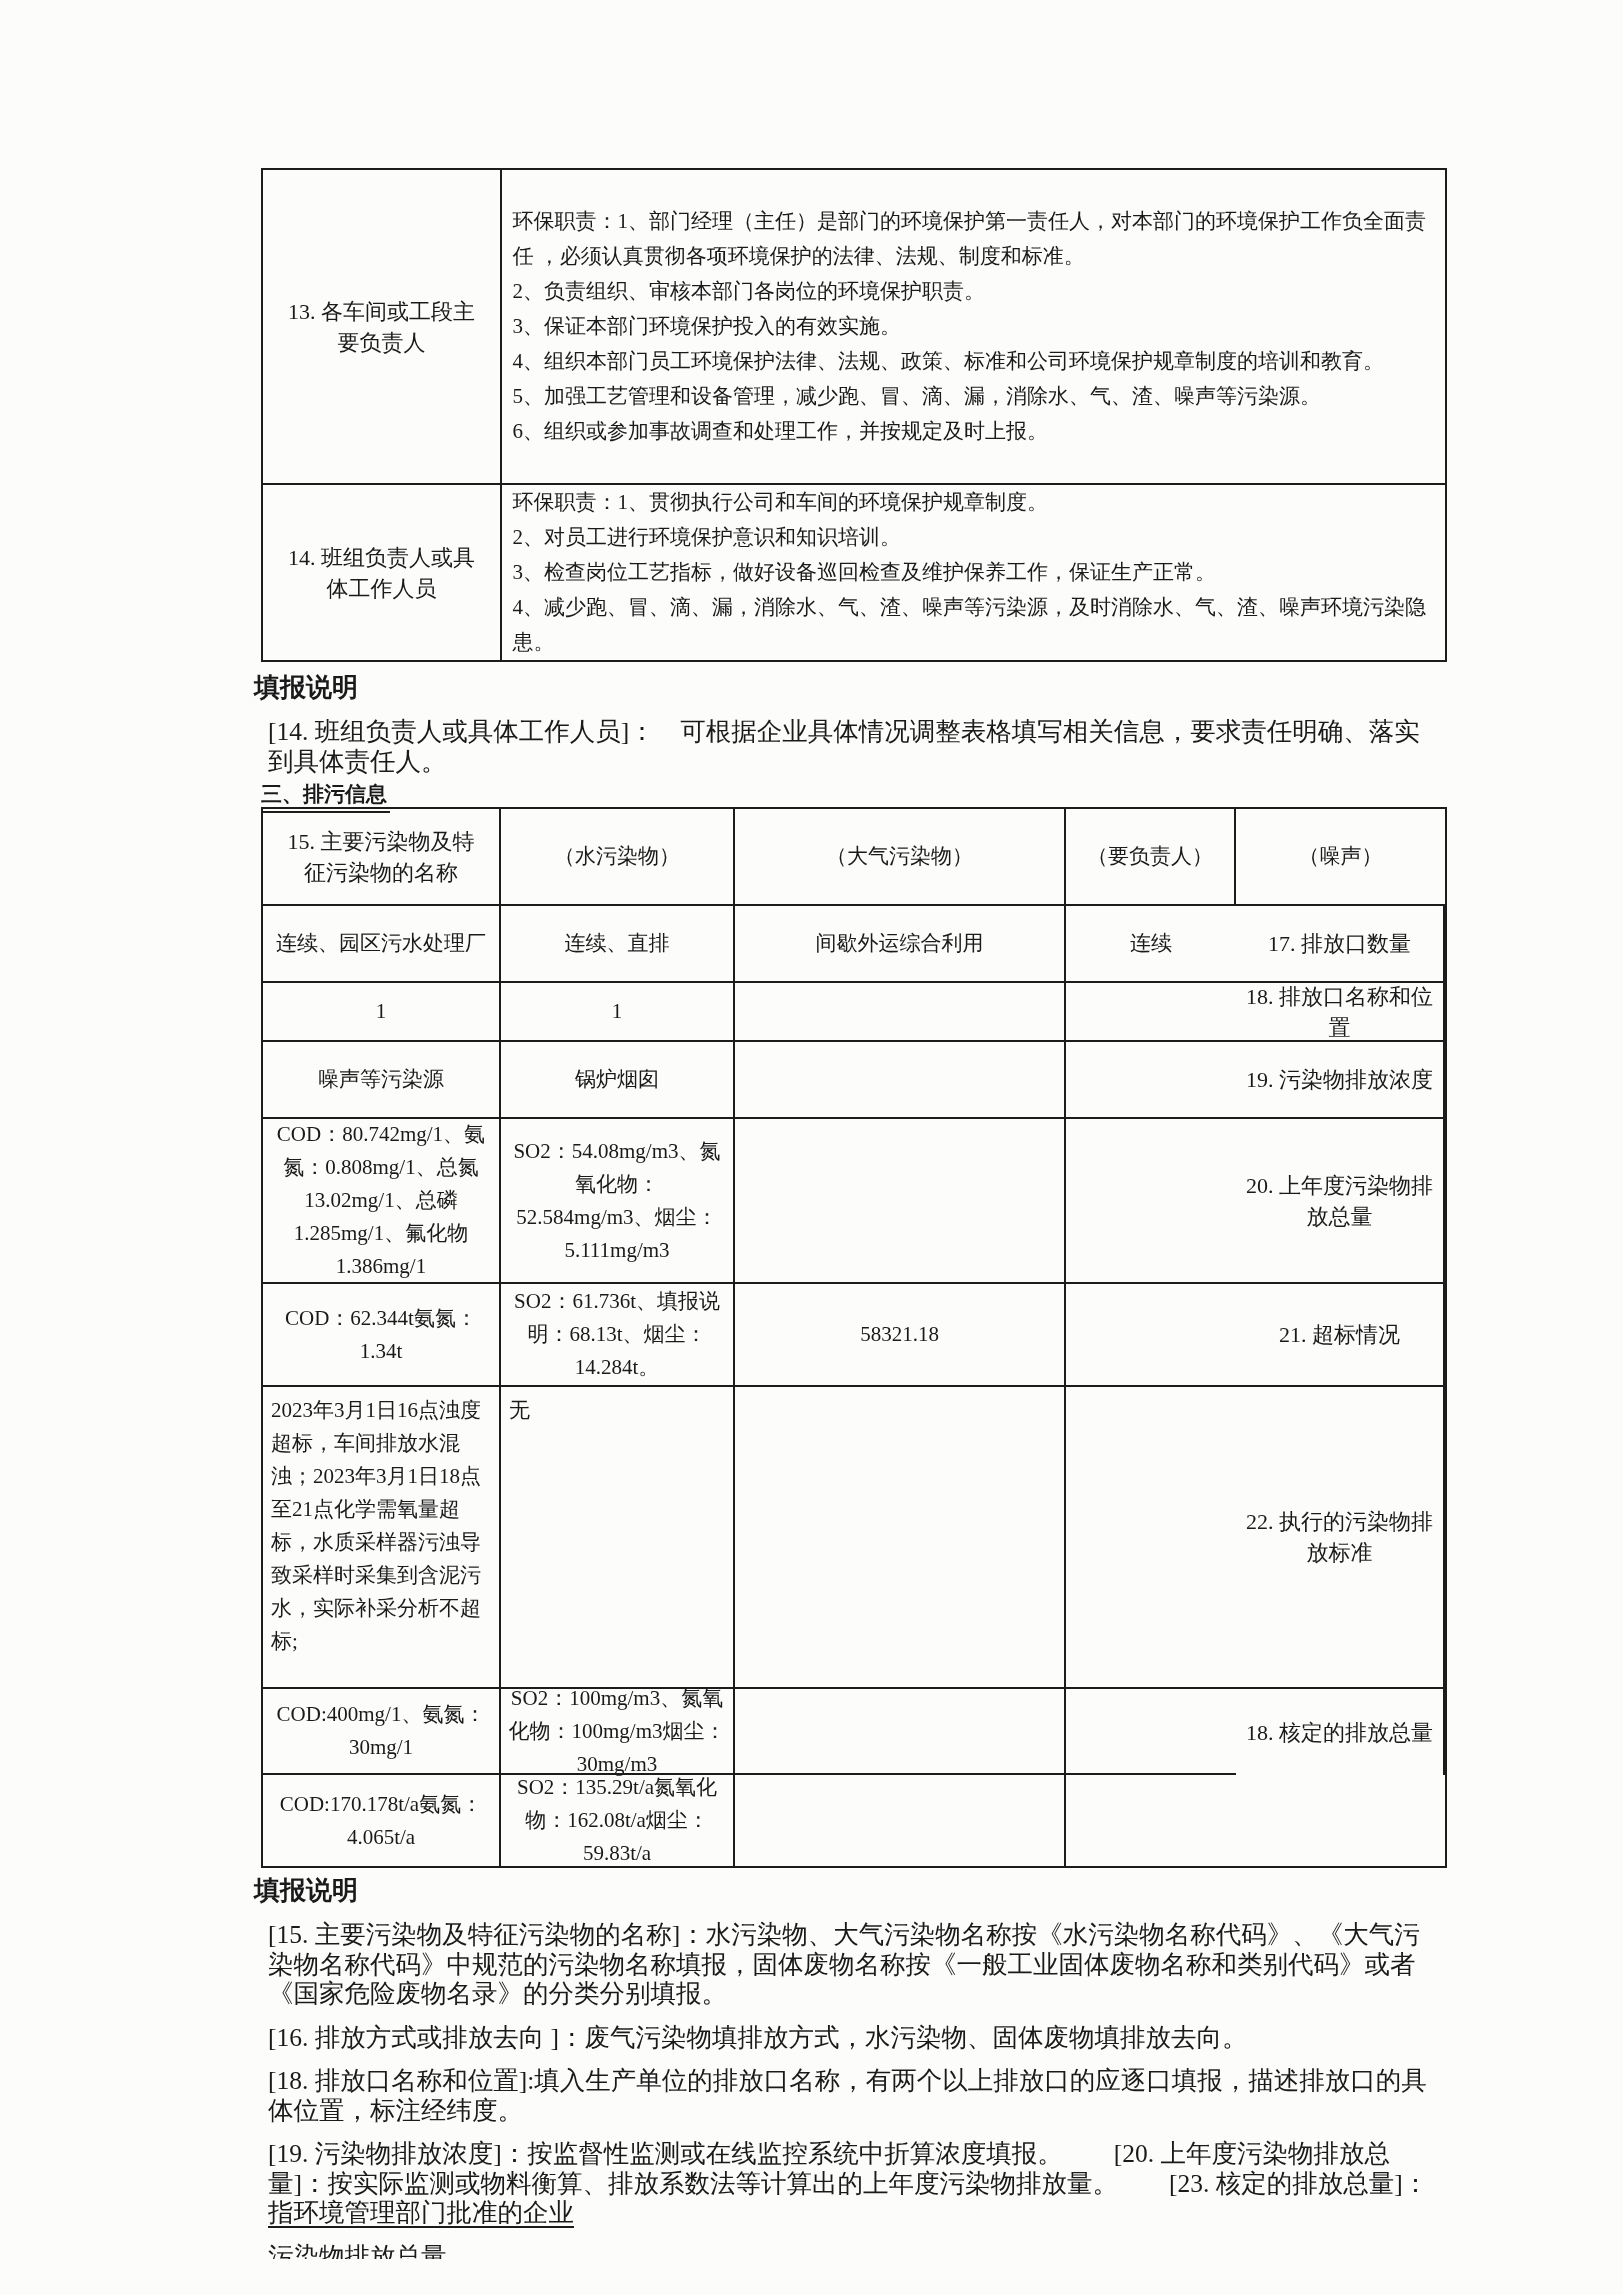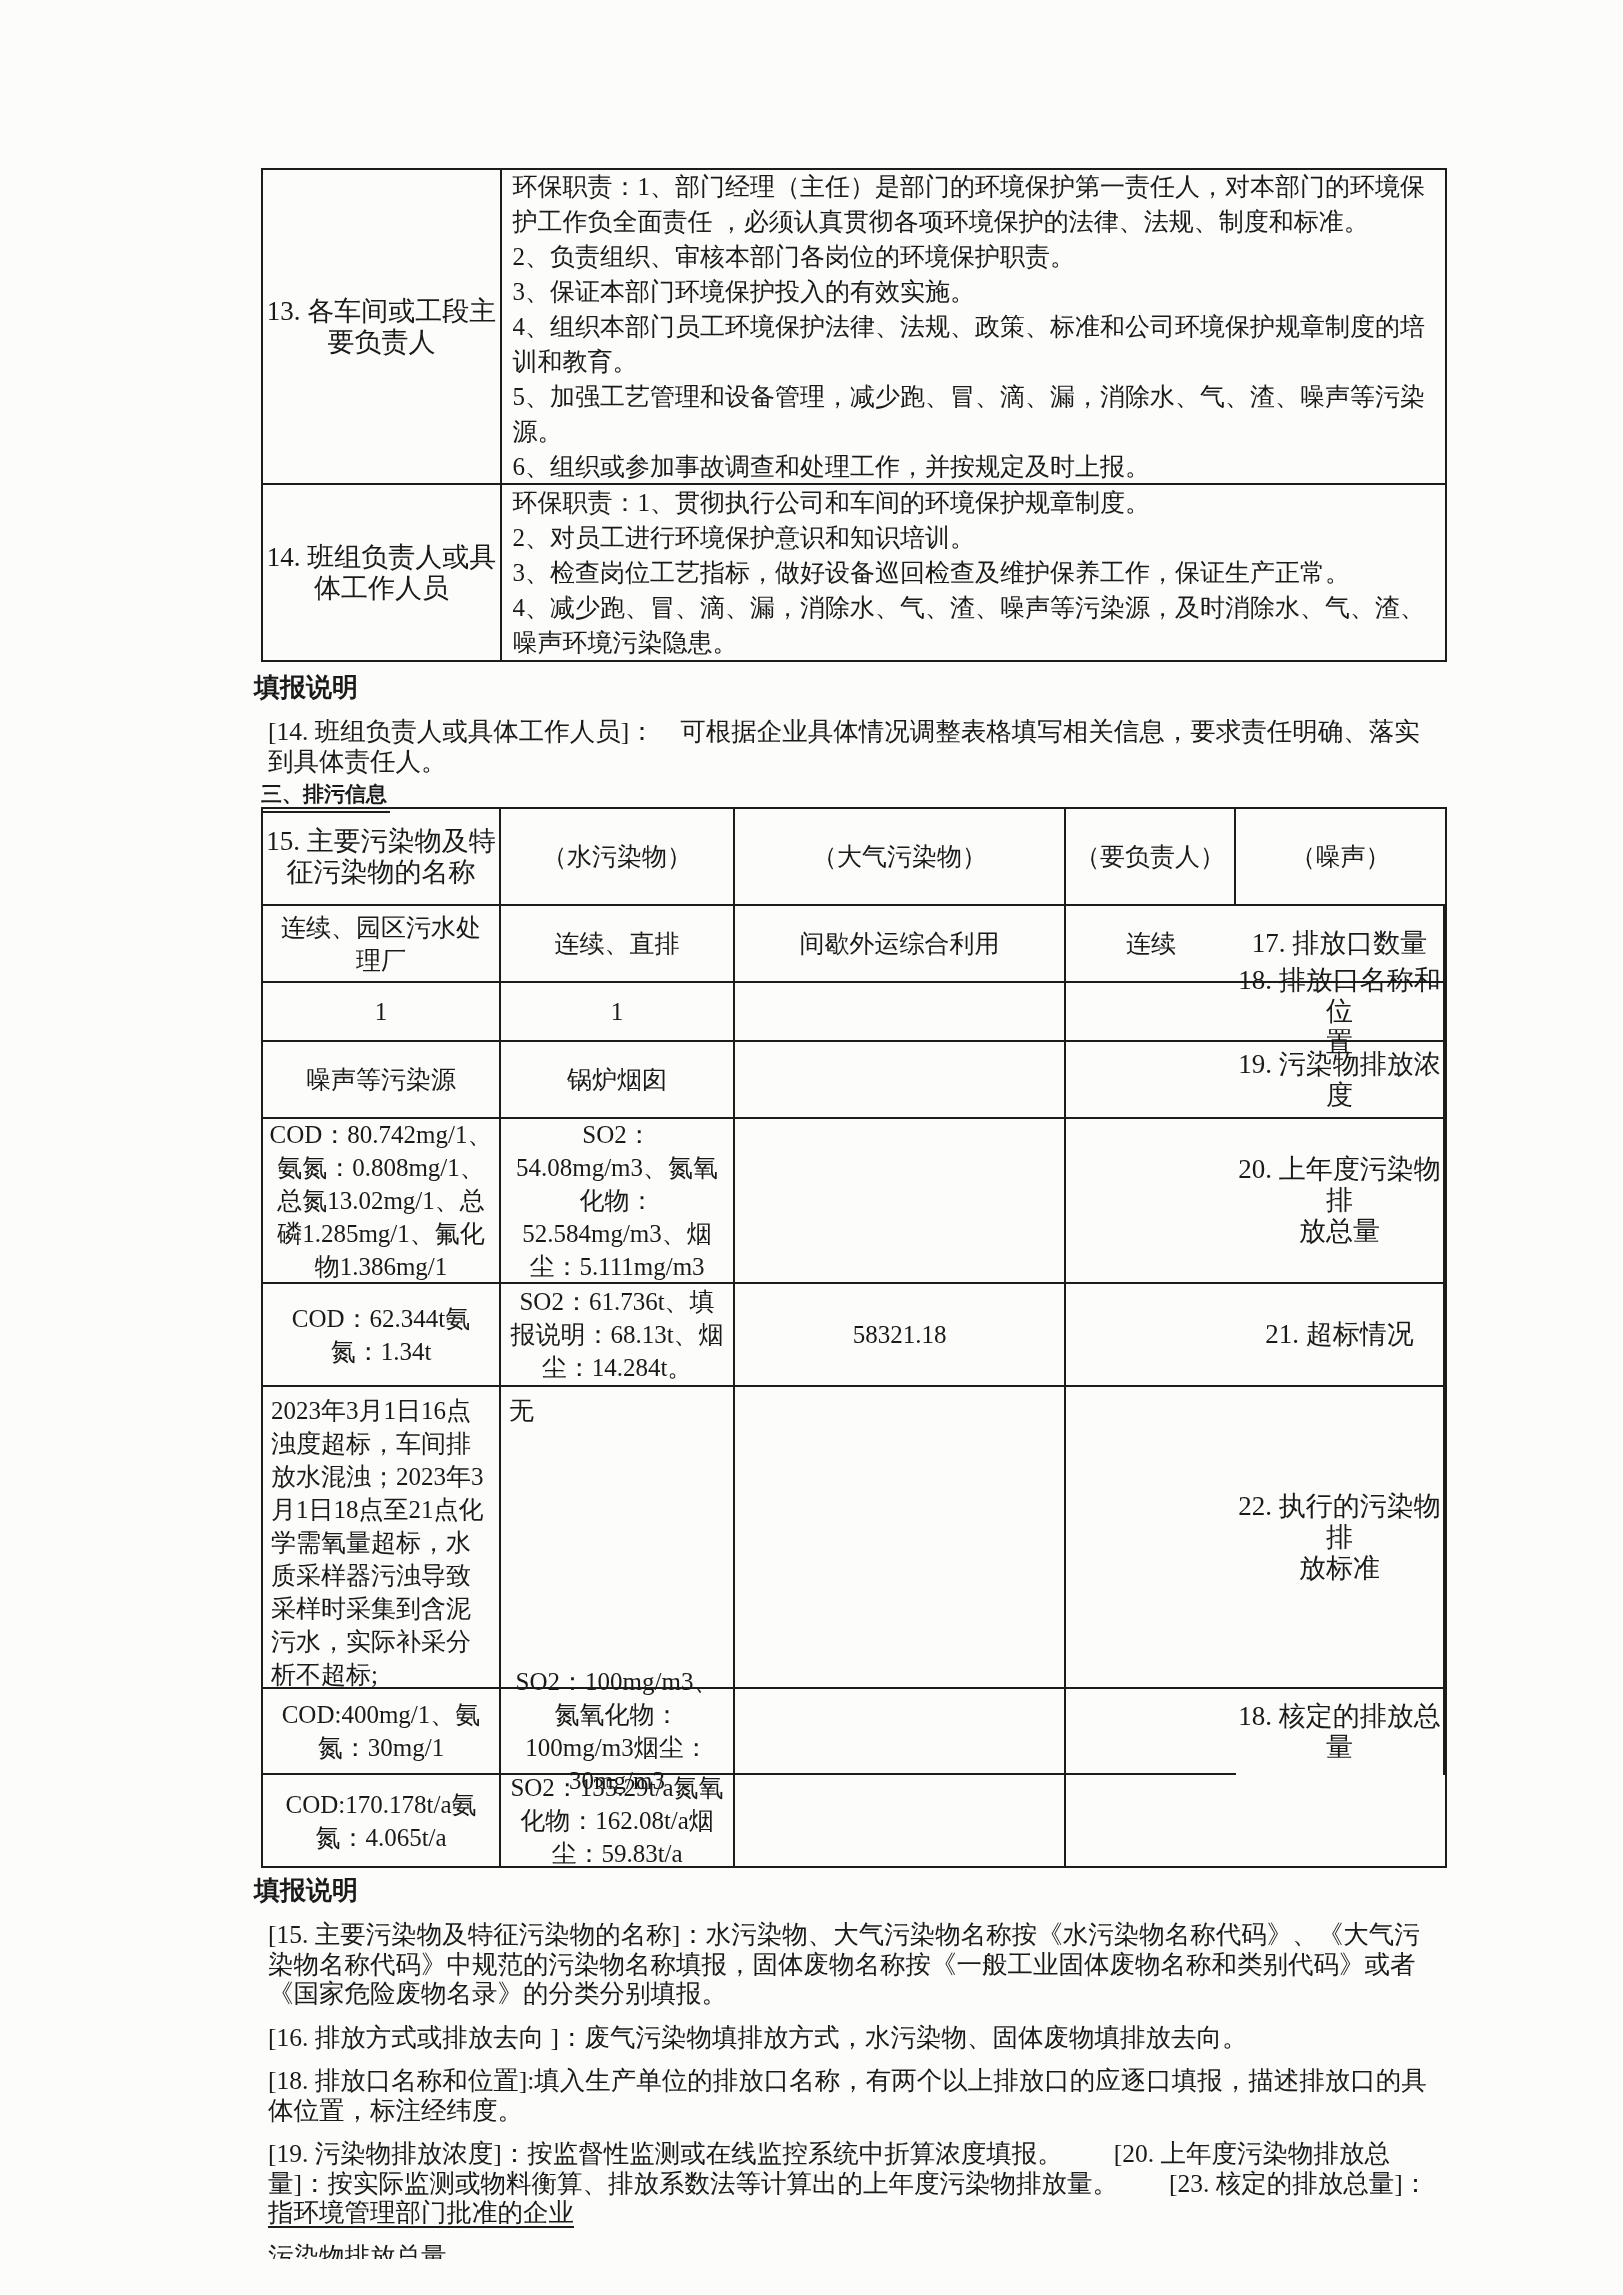--- a/index.html
+++ b/index.html
@@ -14,25 +14,25 @@
   }
   
   .t{position:absolute;display:grid;border:2.6px solid #1c1c1c;box-sizing:border-box;background:transparent;}
   .c{
     border-right:2px solid #1c1c1c;
     border-bottom:2.6px solid #1c1c1c;
     box-sizing:border-box;
     display:flex;align-items:center;justify-content:center;
     text-align:center;
     padding:3.9px 6.5px;
-    font-size:25px;line-height:33px;
+    font-size:21px;line-height:33px;
   }
   .c.lc{border-right:none;}
   .c.lr{border-bottom:none;}
-  .lbl{font-size:27px;line-height:31px;white-space:pre-wrap;padding:2.6px 1.3px;}
+  .lbl{font-size:22px;line-height:31px;white-space:pre-wrap;padding:2.6px 1.3px;}
   .body-cell{justify-content:flex-start;align-items:center;text-align:left;white-space:pre-wrap;line-height:35px;padding:2.6px 10.5px;}
   .tl{justify-content:flex-start;align-items:flex-start;text-align:left;padding:6.5px 7.9px;line-height:33px;}
   
   #table1{left:261px;top:168px;width:1186px;grid-template-columns:239px 1fr;grid-template-rows:315px 175px;}
   
   #table2{left:261px;top:807px;width:1186px;
     grid-template-columns:238px 234px 331px 170px 1fr;
     grid-template-rows:97px 77px 59px 77px 165px 103px 302px 86px 91px;}
   
   .note{position:absolute;left:254px;width:1194px;font-size:25.5px;line-height:30px;}

